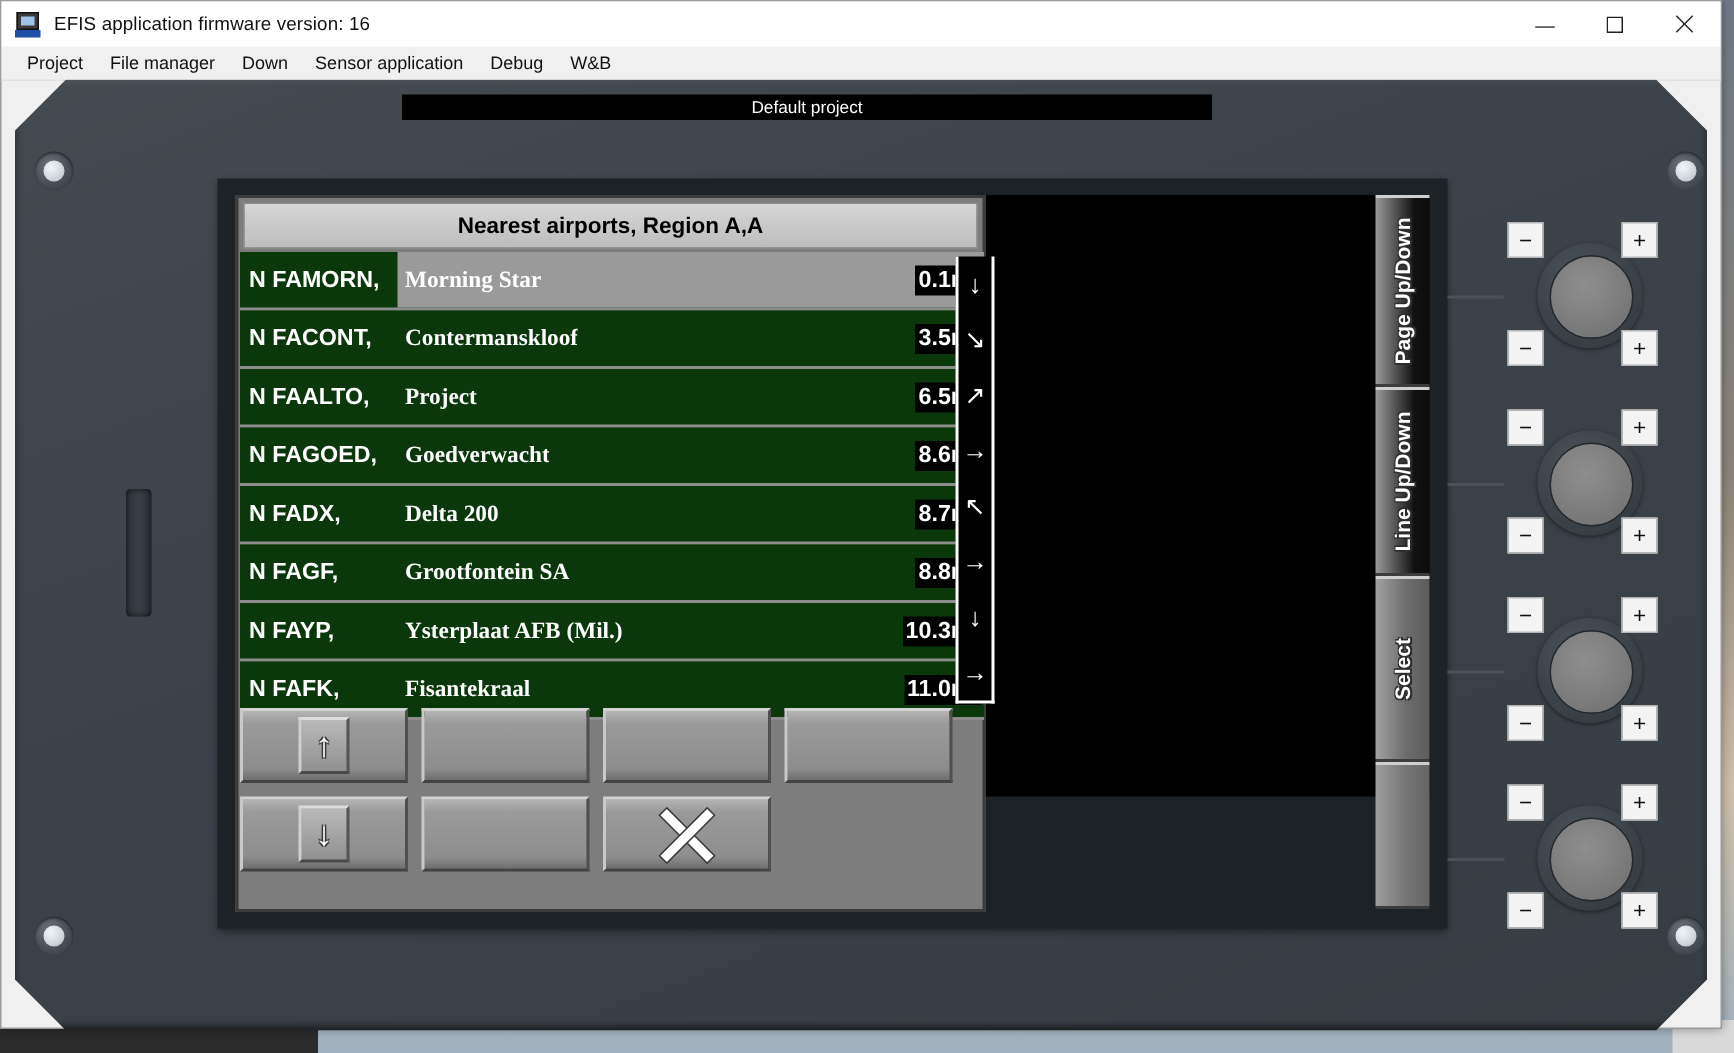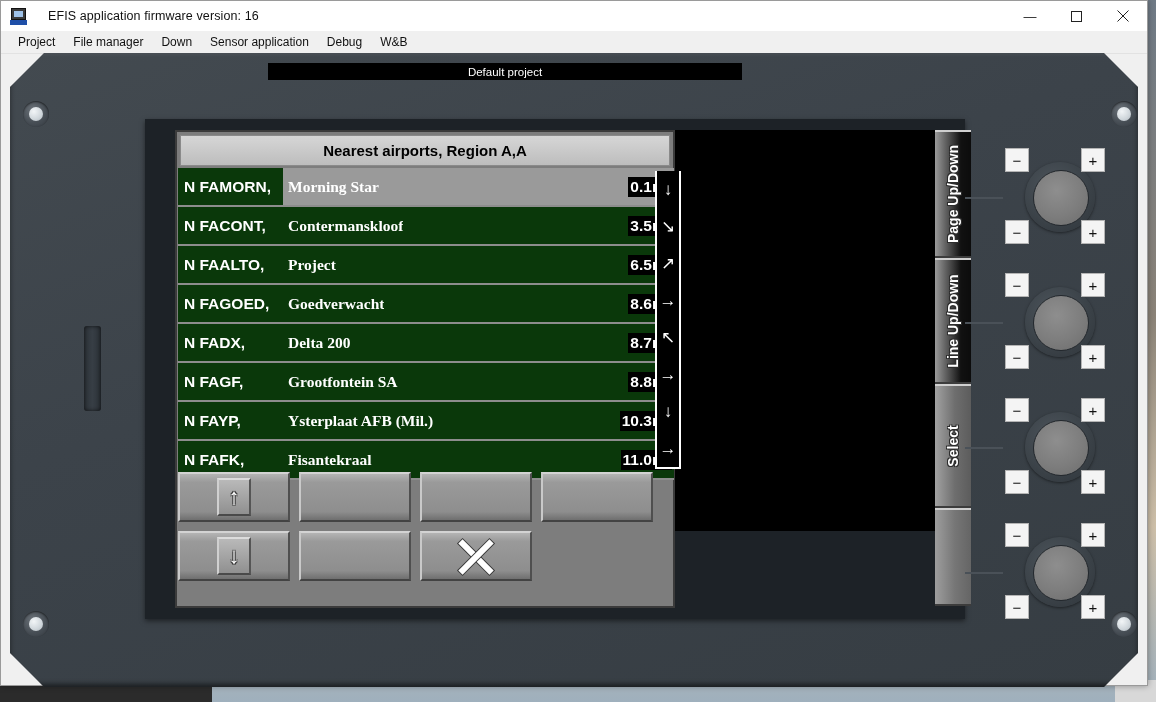--- a/index.html
+++ b/index.html
@@ -19,21 +19,21 @@
   .left-sliver .s1{position:absolute;left:0;top:44px;width:9px;height:4px;background:#1f6fd0;}
   .left-sliver .s2{position:absolute;left:0;top:142px;width:9px;height:5px;background:#e8b23c;}
   .left-sliver .s3{position:absolute;left:0;top:244px;width:9px;height:7px;background:#d9a441;}
 
   
   #app-window{
     position:absolute;left:0;top:0;width:1148px;height:686px;
     background:#f0f0f0;border:1px solid #9a9a9a;box-sizing:border-box;
     box-shadow:0 0 6px rgba(0,0,0,.35);
   }
-  #titlebar{height:30px;background:#ffffff;position:relative;display:flex;align-items:center;gap:12px;}
+  #titlebar{height:30px;background:#ffffff;position:relative;display:flex;align-items:center;}
   #titlebar .app-icon{width:17px;height:17px;margin-left:9px;margin-right:9px;position:relative;flex:none;}
   #titlebar .app-icon .scr{position:absolute;left:1px;top:0;width:15px;height:12px;background:#3a3a3a;border:1px solid #111;box-sizing:border-box;}
   #titlebar .app-icon .scr:after{content:"";position:absolute;left:2px;top:2px;width:9px;height:6px;background:#9fc2e8;}
   #titlebar .app-icon .base{position:absolute;left:0;bottom:0;width:17px;height:5px;background:#1f4fa8;}
   #title-text{font-size:12.5px;color:#111;letter-spacing:.1px;}
   #winbtns{position:absolute;right:0;top:0;height:30px;display:flex;}
   #winbtns div{width:46px;height:30px;display:flex;align-items:center;justify-content:center;color:#222;font-size:13px;}
   #winbtns .close-b{width:48px;}
   #menubar{height:22px;background:#f0f0f0;display:flex;align-items:center;padding-left:8px;
            border-bottom:1px solid #e2e2e2;}
@@ -51,28 +51,28 @@
     box-shadow:inset 0 1px 2px rgba(0,0,0,.6);}
   .screw:after{content:"";position:absolute;left:6px;top:6px;width:14px;height:14px;border-radius:50%;
     background:radial-gradient(circle at 35% 32%,#f2f5f7 0%,#cfd6db 60%,#aeb6bc 100%);}
   #screw-tl{left:22px;top:100px;} #screw-bl{left:22px;top:610px;}
   #screw-tr{left:1110px;top:100px;} #screw-br{left:1110px;top:610px;}
   #left-slot{position:absolute;left:83px;top:325px;width:17px;height:85px;border-radius:3px;
     background:linear-gradient(90deg,#2d3339,#373e45 50%,#2b3137);
     box-shadow:inset 0 0 4px rgba(0,0,0,.7);}
 
   
-  #project-bar{position:absolute;left:267px;top:62px;width:474px;height:17px;background:#000;
+  #project-bar{position:absolute;left:267px;top:62px;width:540px;height:17px;background:#000;
     display:flex;align-items:center;justify-content:center;}
   #project-bar span{color:#fff;font-size:11.5px;}
 
   
   #display{position:absolute;left:144px;top:118px;width:820px;height:500px;
     background:#1d2227;box-shadow:0 2px 5px rgba(0,0,0,.5);}
-  #screen{position:absolute;left:12px;top:11px;width:796px;height:401px;background:#000;margin-left:18px;}
+  #screen{position:absolute;left:12px;top:11px;width:796px;height:401px;background:#000;}
 
   
   #list-panel{position:absolute;left:0;top:0;width:500px;height:478px;background:#7d7d7d;
      border:2px solid #3b3b3b;box-sizing:border-box;}
   #list-header{margin:3px 3px 0 3px;height:31px;background:linear-gradient(180deg,#d6d6d6,#bdbdbd);
      border:1px solid #8a8a8a;box-sizing:border-box;display:flex;align-items:center;justify-content:center;}
   #list-header span{font-size:15px;font-weight:bold;color:#000;}
   #rows{margin:2px 0 0 1px;width:496px;}
   .row{height:37px;display:flex;align-items:center;position:relative;
        background:#0a380a;border-bottom:2px solid #8d8d8d;}

